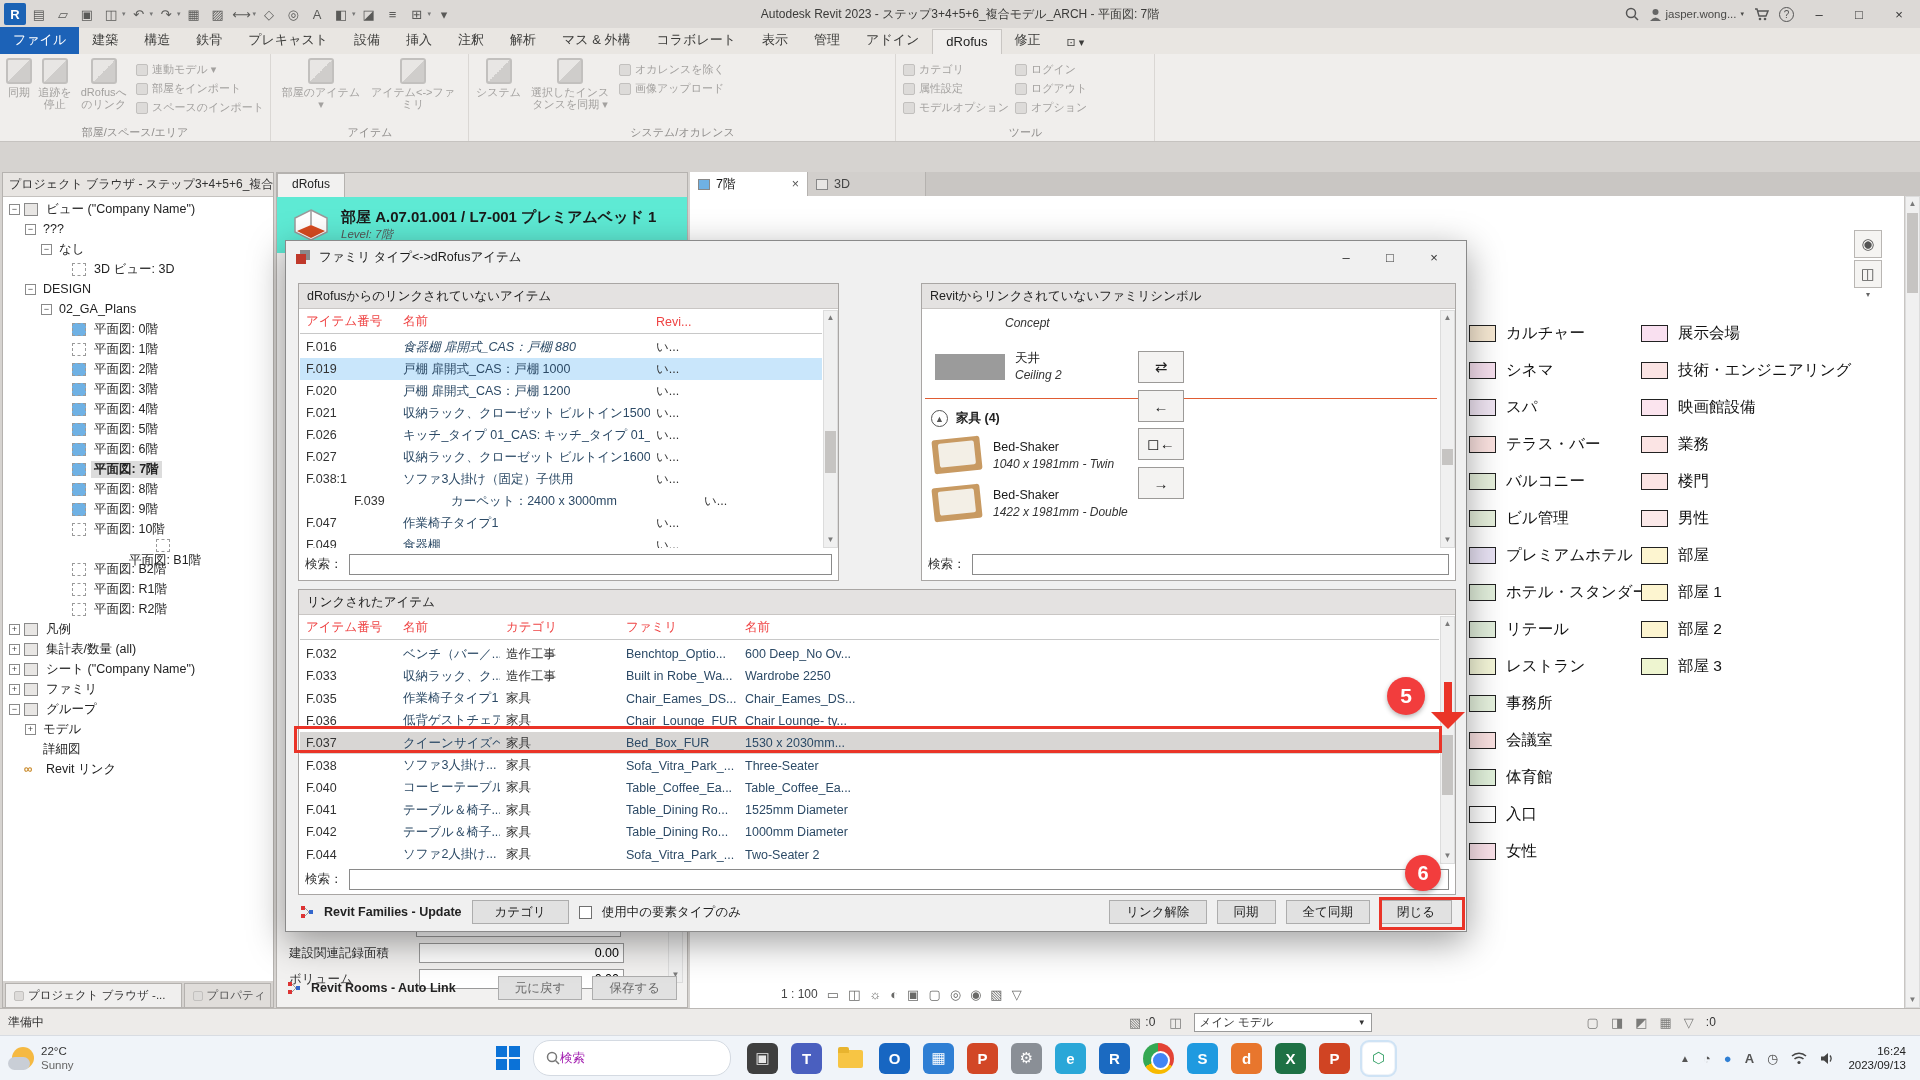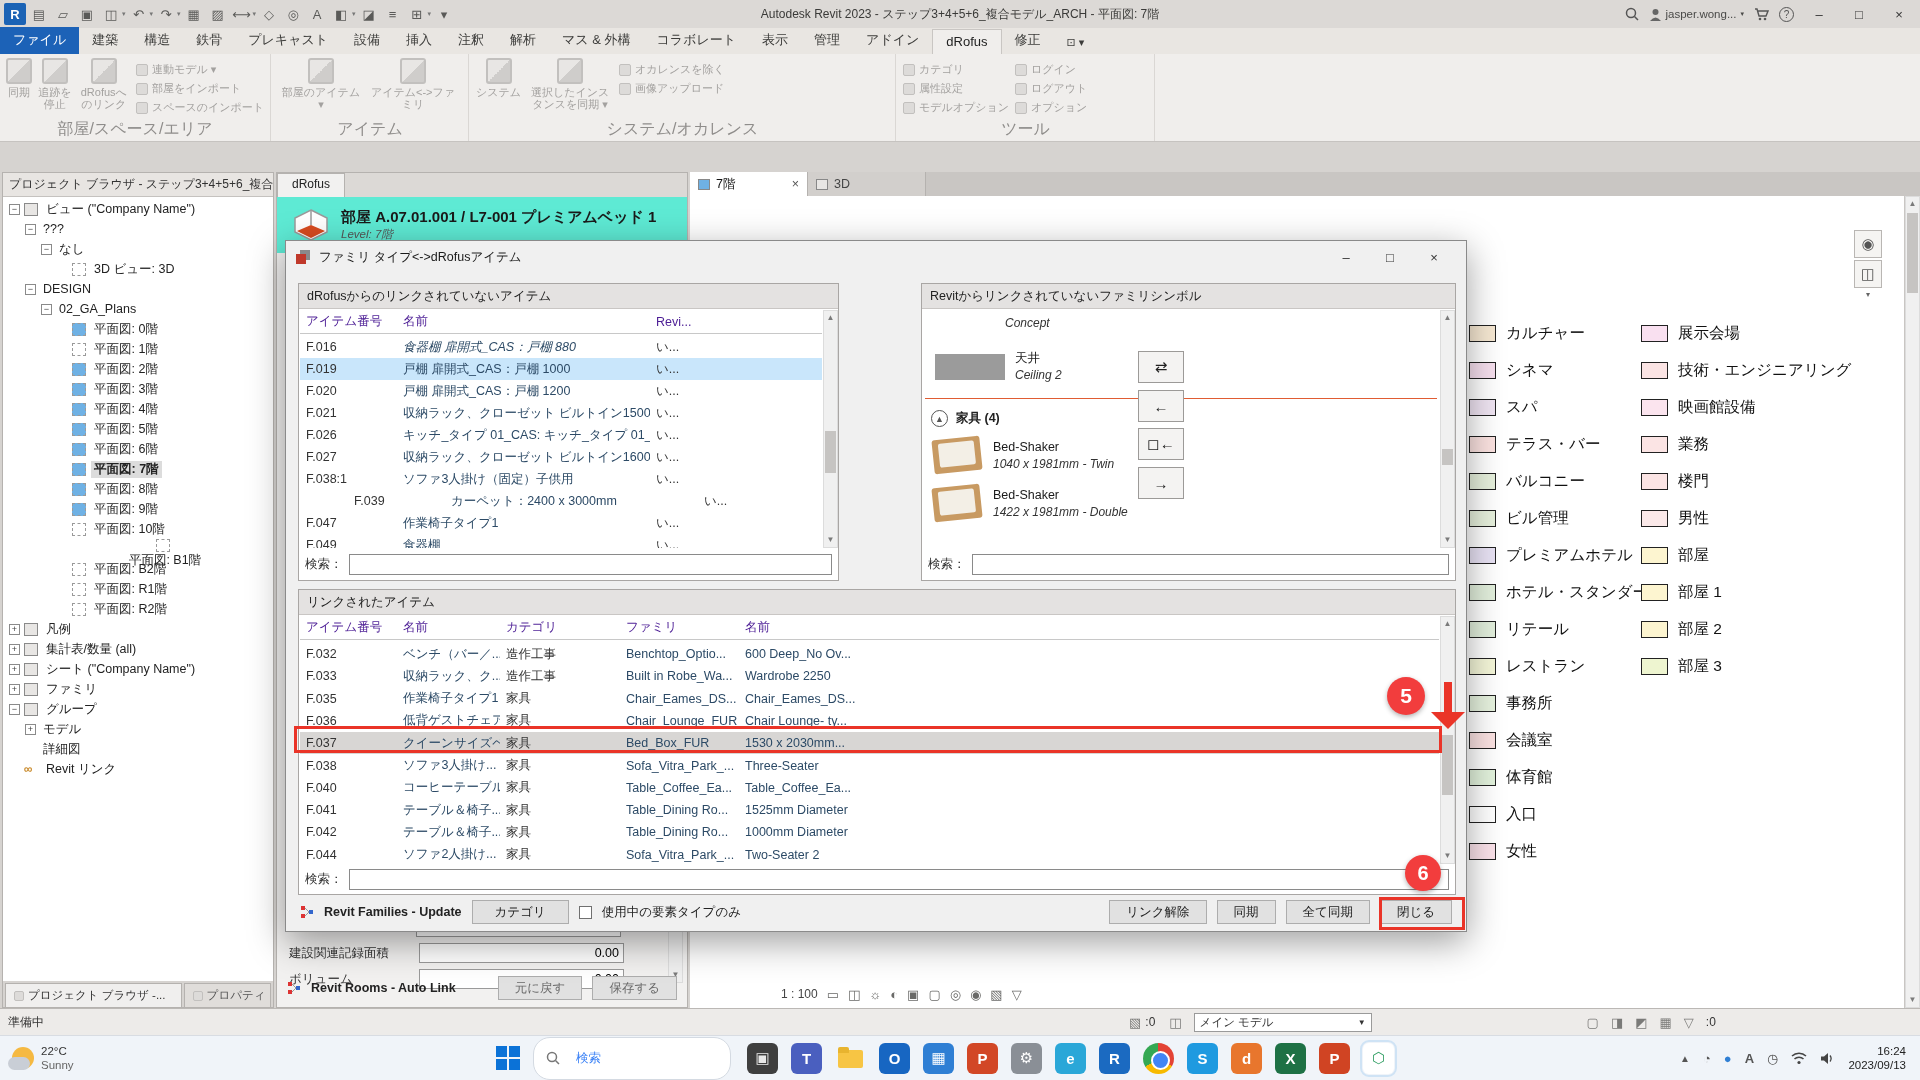--- a/index.html
+++ b/index.html
@@ -18,21 +18,21 @@
   #tb-user{display:flex;align-items:center;gap:4px;font-size:11.5px;}
   
   #tabrow{position:absolute;left:0;top:28px;width:1920px;height:26px;background:#e9e6e2;display:flex;align-items:flex-end;}
   .rtab{padding:4px 13px 5px 13px;font-size:13px;color:#3c3c3a;white-space:nowrap;}
   .rtab.file{background:#1c62b7;color:#fff;}
   .rtab.active{background:#f0eeec;border:1px solid #c9c6c3;border-bottom:none;color:#222;}
   
   #ribbon{position:absolute;left:0;top:54px;width:1920px;height:88px;background:#f0eeec;border-bottom:1px solid #c6c3c0;}
   .rpanel{position:absolute;top:0;height:87px;border-right:1px solid #dad7d4;}
   .rbody{display:flex;align-items:flex-start;gap:6px;padding:4px 6px 0 6px;height:72px;}
-  .plabel{position:absolute;bottom:1px;left:0;right:0;text-align:center;font-size:16px;color:#8f8d8b;white-space:nowrap;}
+  .plabel{position:absolute;bottom:1px;left:0;right:0;text-align:center;font-size:11px;color:#8f8d8b;white-space:nowrap;}
   .bigbtn{display:flex;flex-direction:column;align-items:center;gap:2px;font-size:11px;color:#a3a19f;text-align:center;line-height:12px;}
   .gicon{width:26px;height:26px;border:2px solid #c2c0be;border-radius:3px;background:linear-gradient(135deg,#e8e6e4 50%,#cfcdcb 50%);}
   .sicon{width:12px;height:12px;border:1.5px solid #c2c0be;border-radius:2px;background:#dddbd9;flex:none;}
   .stackcol{display:flex;flex-direction:column;gap:4px;padding-top:4px;}
   .smallbtn{display:flex;align-items:center;gap:4px;font-size:11px;color:#a3a19f;white-space:nowrap;}
   
   .palette{position:absolute;background:#f2f1f0;border:1px solid #b5b2af;}
   .pal-title{height:24px;background:#e8e5e2;border-bottom:1px solid #c5c2bf;font-size:12px;color:#333;display:flex;align-items:center;padding:0 6px;white-space:nowrap;overflow:hidden;}
   #projbrowser{left:2px;top:172px;width:272px;height:836px;}
   #tree{position:absolute;left:0;top:24px;right:0;bottom:26px;background:#fff;overflow:hidden;padding-top:2px;}
@@ -81,21 +81,21 @@
   #canv-scroll{right:0;top:24px;height:812px;}
   #viewctl{position:absolute;left:85px;bottom:4px;height:20px;display:flex;align-items:center;gap:9px;background:#fff;padding:0 6px;font-size:12px;color:#444;}
   #viewctl .vg{font-size:13px;color:#6a6a68;}
   
   #dialog{position:absolute;left:285px;top:240px;width:1182px;height:692px;background:#f0f0f0;border:1px solid #8a8a8a;box-shadow:0 10px 34px rgba(0,0,0,.38);}
   #dlg-title{position:absolute;left:0;top:0;right:0;height:32px;display:flex;align-items:center;gap:8px;padding:0 10px;font-size:12.5px;color:#1a1a1a;}
   #dlg-ctl{margin-left:auto;display:flex;}
   #dlg-ctl span{width:44px;text-align:center;font-size:13px;color:#333;}
   .group{position:absolute;border:1px solid #a9a6a4;background:#fff;}
   .gcap{height:25px;background:#e4e2e1;border-bottom:1px solid #c9c6c4;display:flex;align-items:center;padding:0 8px;font-size:12.5px;color:#222;}
-  .thead{position:absolute;display:flex;font-size:12.5px;color:#4c1d95;border-bottom:1px solid #c8c8c8;height:24px;align-items:center;background:#fff;}
+  .thead{position:absolute;display:flex;font-size:12.5px;color:#ef4444;border-bottom:1px solid #c8c8c8;height:24px;align-items:center;background:#fff;}
   .thead div{padding-left:6px;}
   .trowd{position:absolute;display:flex;font-size:12.5px;height:22px;align-items:center;color:#333;}
   .trowd div{padding-left:6px;white-space:nowrap;overflow:hidden;}
   .trowd .c-name,.trowd .c-fam,.trowd .c-nm2{color:#2c4a66;}
   .trowd.selblue{background:#c9e6fb;}
   .trowd.selgray{background:#d8d6d4;}
   .searchrow{position:absolute;display:flex;align-items:center;gap:6px;font-size:12.5px;color:#333;}
   .searchrow input{flex:1;height:21px;border:1px solid #8a8a8a;background:#fff;font-family:inherit;}
   .xferbtn{position:absolute;left:852px;width:46px;height:32px;background:#f4f3f2;border:1px solid #9c9a98;display:flex;align-items:center;justify-content:center;font-size:15px;color:#222;}
   .famname{font-size:12.5px;color:#1a1a1a;}
@@ -114,21 +114,21 @@
   #statusbar{position:absolute;left:0;top:1008px;width:1920px;height:27px;background:#edebe9;border-top:1px solid #bbb8b5;display:flex;align-items:center;font-size:12px;color:#333;}
   #mainmodel{width:178px;height:19px;border:1px solid #9a9a9a;background:#fff;font-size:11.5px;display:flex;align-items:center;justify-content:space-between;padding:0 5px;color:#333;}
   .stico{color:#7a7a78;font-size:13px;}
   
   #taskbar{position:absolute;left:0;top:1035px;width:1920px;height:45px;background:#f0f4f9;border-top:1px solid #d8dce2;display:flex;align-items:center;}
   #weather{display:flex;align-items:center;gap:7px;padding-left:12px;width:120px;}
   #wtxt{font-size:11.5px;line-height:14px;color:#333;}
   #sun{width:22px;height:22px;border-radius:50%;background:#f5b942;position:relative;}
   #sun::after{content:"";position:absolute;left:-4px;top:10px;width:22px;height:13px;border-radius:8px;background:#c9ced6;}
   #startbtn{margin-left:375px;}
-  #searchpill{margin-left:12px;width:198px;height:43px;background:#fff;border:1px solid #d4dae2;border-radius:17px;display:flex;align-items:center;gap:16px;padding:0 12px;color:#3b82f6;font-size:12.5px;}
+  #searchpill{margin-left:12px;width:198px;height:36px;background:#fff;border:1px solid #d4dae2;border-radius:17px;display:flex;align-items:center;gap:0;padding:0 12px;color:#a21caf;font-size:12.5px;}
   #apps{display:flex;align-items:center;gap:13px;margin-left:16px;}
   .app{width:31px;height:31px;border-radius:6px;display:flex;align-items:center;justify-content:center;font-weight:bold;font-size:15px;position:relative;}
   .app.active{outline:2px solid #cfe3f5;outline-offset:1px;background:#eaf3fb;}
   .chrome{border-radius:50%;background:conic-gradient(#e34335 0 33%,#f7ba00 33% 66%,#34a853 66% 100%);position:relative;}
   .chrome::after{content:"";position:absolute;left:8px;top:8px;width:15px;height:15px;border-radius:50%;background:#4285f4;border:2px solid #fff;}
   .folder{position:relative;background:none;}
   .folder::before{content:"";position:absolute;left:3px;top:7px;width:25px;height:18px;background:#f7c544;border-radius:2px;}
   .folder::after{content:"";position:absolute;left:3px;top:4px;width:11px;height:6px;background:#e8b42f;border-radius:2px 2px 0 0;}
   #tray{margin-left:auto;display:flex;align-items:center;gap:13px;padding-right:14px;color:#444;}
   .trayico{font-size:13px;color:#555;}

